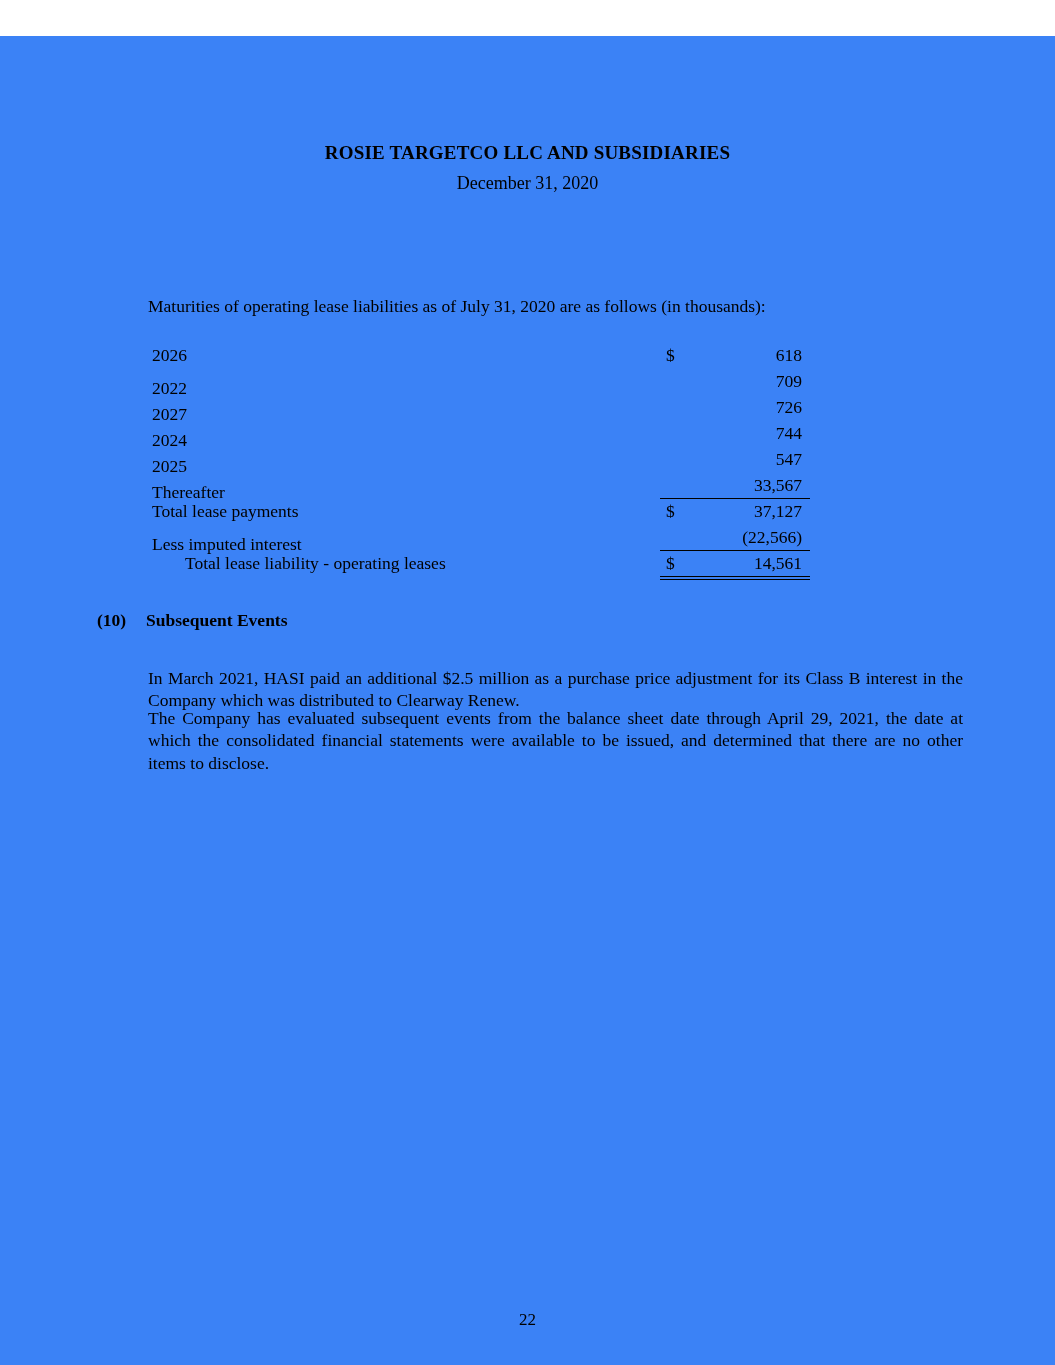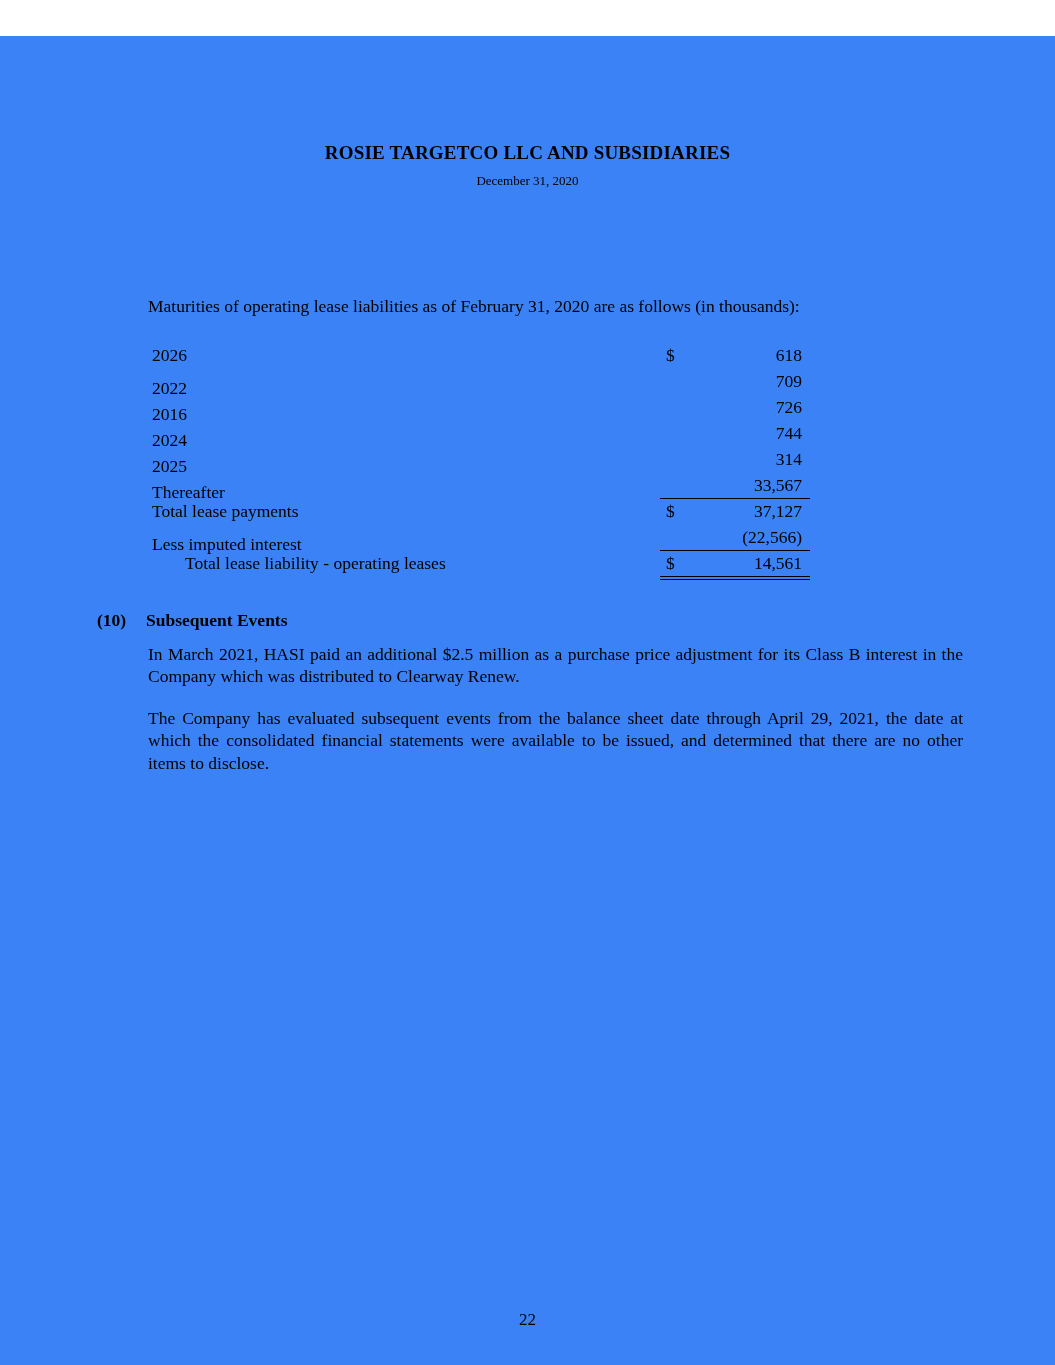--- a/index.html
+++ b/index.html
@@ -11,21 +11,21 @@
     color: #000000;
     font-family: "Liberation Serif", "DejaVu Serif", serif;
     overflow: hidden;
     margin-top: 36px;
   }
 
   
   .doc-header { position: absolute; top: 106px; left: 0; width: 100%; text-align: center; }
   .company-name { font-size: 19px; font-weight: 700; letter-spacing: 0.2px; margin: 0 0 9px 0; }
   .doc-subtitle { font-size: 17.5px; margin: 0 0 10px 0; }
-  .statement-date { font-size: 13px; margin: 0; }
+  .statement-date { font-size: 18px; margin: 0; }
 
   
   .intro-line { position: absolute; left: 148px; top: 260px; width: 820px; font-size: 17.5px; }
 
   
   .lease-table { position: absolute; left: 152px; top: 306px; width: 658px; font-size: 17.5px; }
   .t-row { display: flex; align-items: baseline; height: 26px; line-height: 26px; }
   .t-label { flex: 1; white-space: nowrap; }
   .t-label.indent { padding-left: 33px; }
   .t-val {
@@ -42,72 +42,72 @@
   
   .section-heading {
     position: absolute; left: 97px; top: 574px;
     display: flex; font-size: 17.5px; font-weight: 700;
   }
   .section-number { width: 49px; }
   .para {
     position: absolute; left: 148px; width: 815px;
     font-size: 17.5px; line-height: 22.3px; text-align: justify;
   }
-  .para-1 { top: 607px; font-family: Liberation Serif, serif; }
+  .para-1 { top: 631px; font-family: Liberation Serif, serif; }
   .para-2 { top: 671px; }
 
   
   .page-footer { position: absolute; top: 1274px; left: 0; width: 100%; text-align: center; font-size: 17px; }
 </style>
 </head>
 <body>
 
 <div class="page">
 
   <div class="doc-header">
     <div class="company-name">ROSIE TARGETCO LLC AND SUBSIDIARIES</div>
     <div class="statement-date">December 31, 2020</div>
   </div>
 
-  <div class="intro-line">Maturities of operating lease liabilities as of February 31, 2020 are as follows (in thousands):</div>
+  <div class="intro-line">Maturities of operating lease liabilities as of July 31, 2020 are as follows (in thousands):</div>
 
   <div class="lease-table">
     <div class="t-row">
       <span class="t-label">2026</span>
       <span class="t-val">
           <span>$</span>
           <span class="t-amount">618</span>
         </span>
     </div>
     <div class="t-row">
       <span class="t-label">2022</span>
       <span class="t-val">
           <span></span>
           <span class="t-amount">709</span>
         </span>
     </div>
     <div class="t-row">
-      <span class="t-label">2016</span>
+      <span class="t-label">2027</span>
       <span class="t-val">
           <span></span>
           <span class="t-amount">726</span>
         </span>
     </div>
     <div class="t-row">
       <span class="t-label">2024</span>
       <span class="t-val">
           <span></span>
           <span class="t-amount">744</span>
         </span>
     </div>
     <div class="t-row">
       <span class="t-label">2025</span>
       <span class="t-val">
           <span></span>
-          <span class="t-amount">314</span>
+          <span class="t-amount">547</span>
         </span>
     </div>
     <div class="t-row u1">
       <span class="t-label">Thereafter</span>
       <span class="t-val">
           <span></span>
           <span class="t-amount">33,567</span>
         </span>
     </div>
     <div class="t-row">

